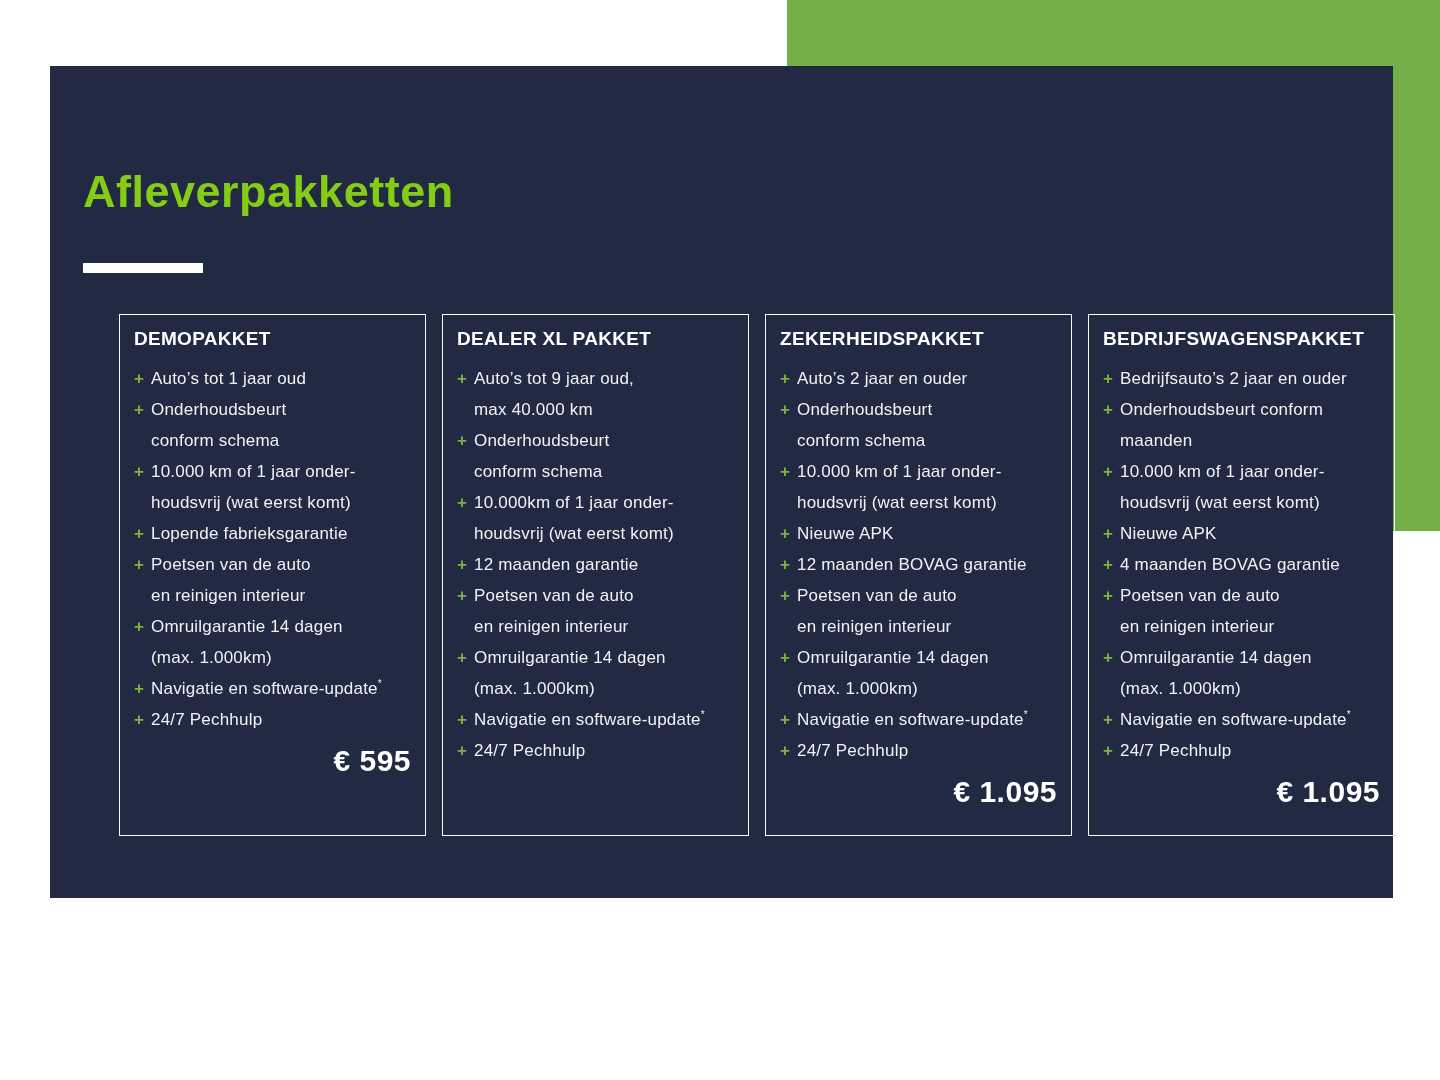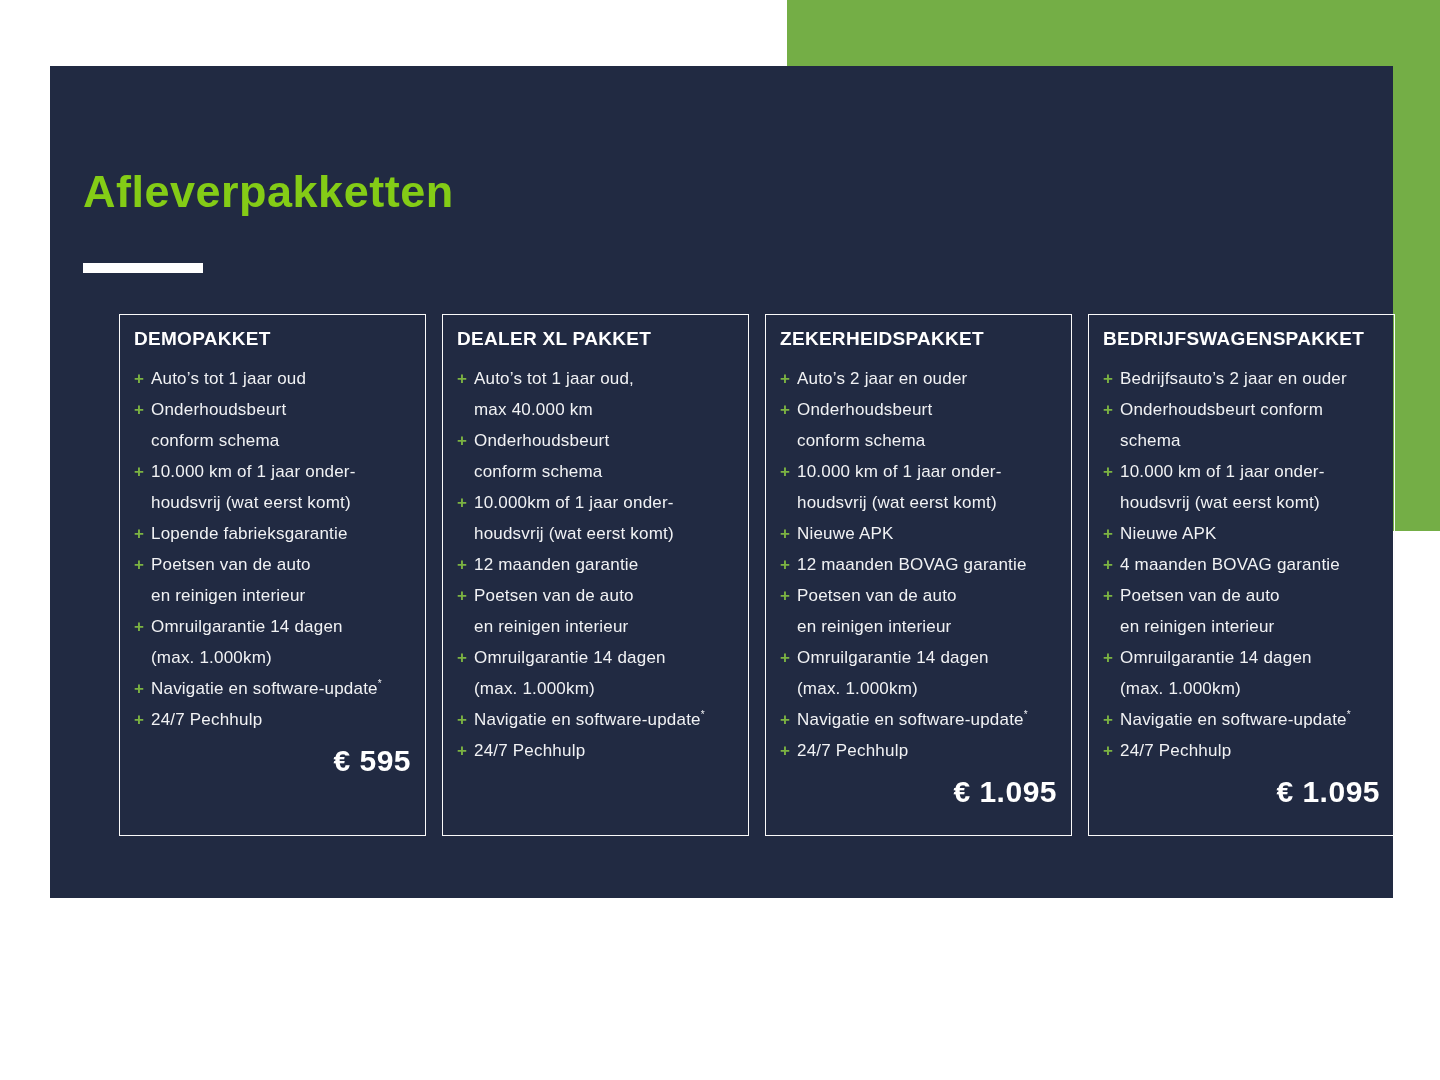--- a/index.html
+++ b/index.html
@@ -172,21 +172,21 @@
             </div>
           </div>
     <div class="card-price">€ 595</div>
   </div>
 
   <div class="card">
     <div class="card-title">DEALER XL PAKKET</div>
     <div class="card-features">
             <div class="f-line">
               <span class="plus">+</span>
-              <span class="f-text">Auto’s tot 1 jaar oud,</span>
+              <span class="f-text">Auto’s tot 9 jaar oud,</span>
             </div>
             <div class="f-line">
               <span class="plus"></span>
               <span class="f-text">max 40.000 km</span>
             </div>
             <div class="f-line">
               <span class="plus">+</span>
               <span class="f-text">Onderhoudsbeurt</span>
             </div>
             <div class="f-line">
@@ -297,21 +297,21 @@
             <div class="f-line">
               <span class="plus">+</span>
               <span class="f-text">Bedrijfsauto’s 2 jaar en ouder</span>
             </div>
             <div class="f-line">
               <span class="plus">+</span>
               <span class="f-text">Onderhoudsbeurt conform</span>
             </div>
             <div class="f-line">
               <span class="plus"></span>
-              <span class="f-text">schema</span>
+              <span class="f-text">maanden</span>
             </div>
             <div class="f-line">
               <span class="plus">+</span>
               <span class="f-text">10.000 km of 1 jaar onder-</span>
             </div>
             <div class="f-line">
               <span class="plus"></span>
               <span class="f-text">houdsvrij (wat eerst komt)</span>
             </div>
             <div class="f-line">

